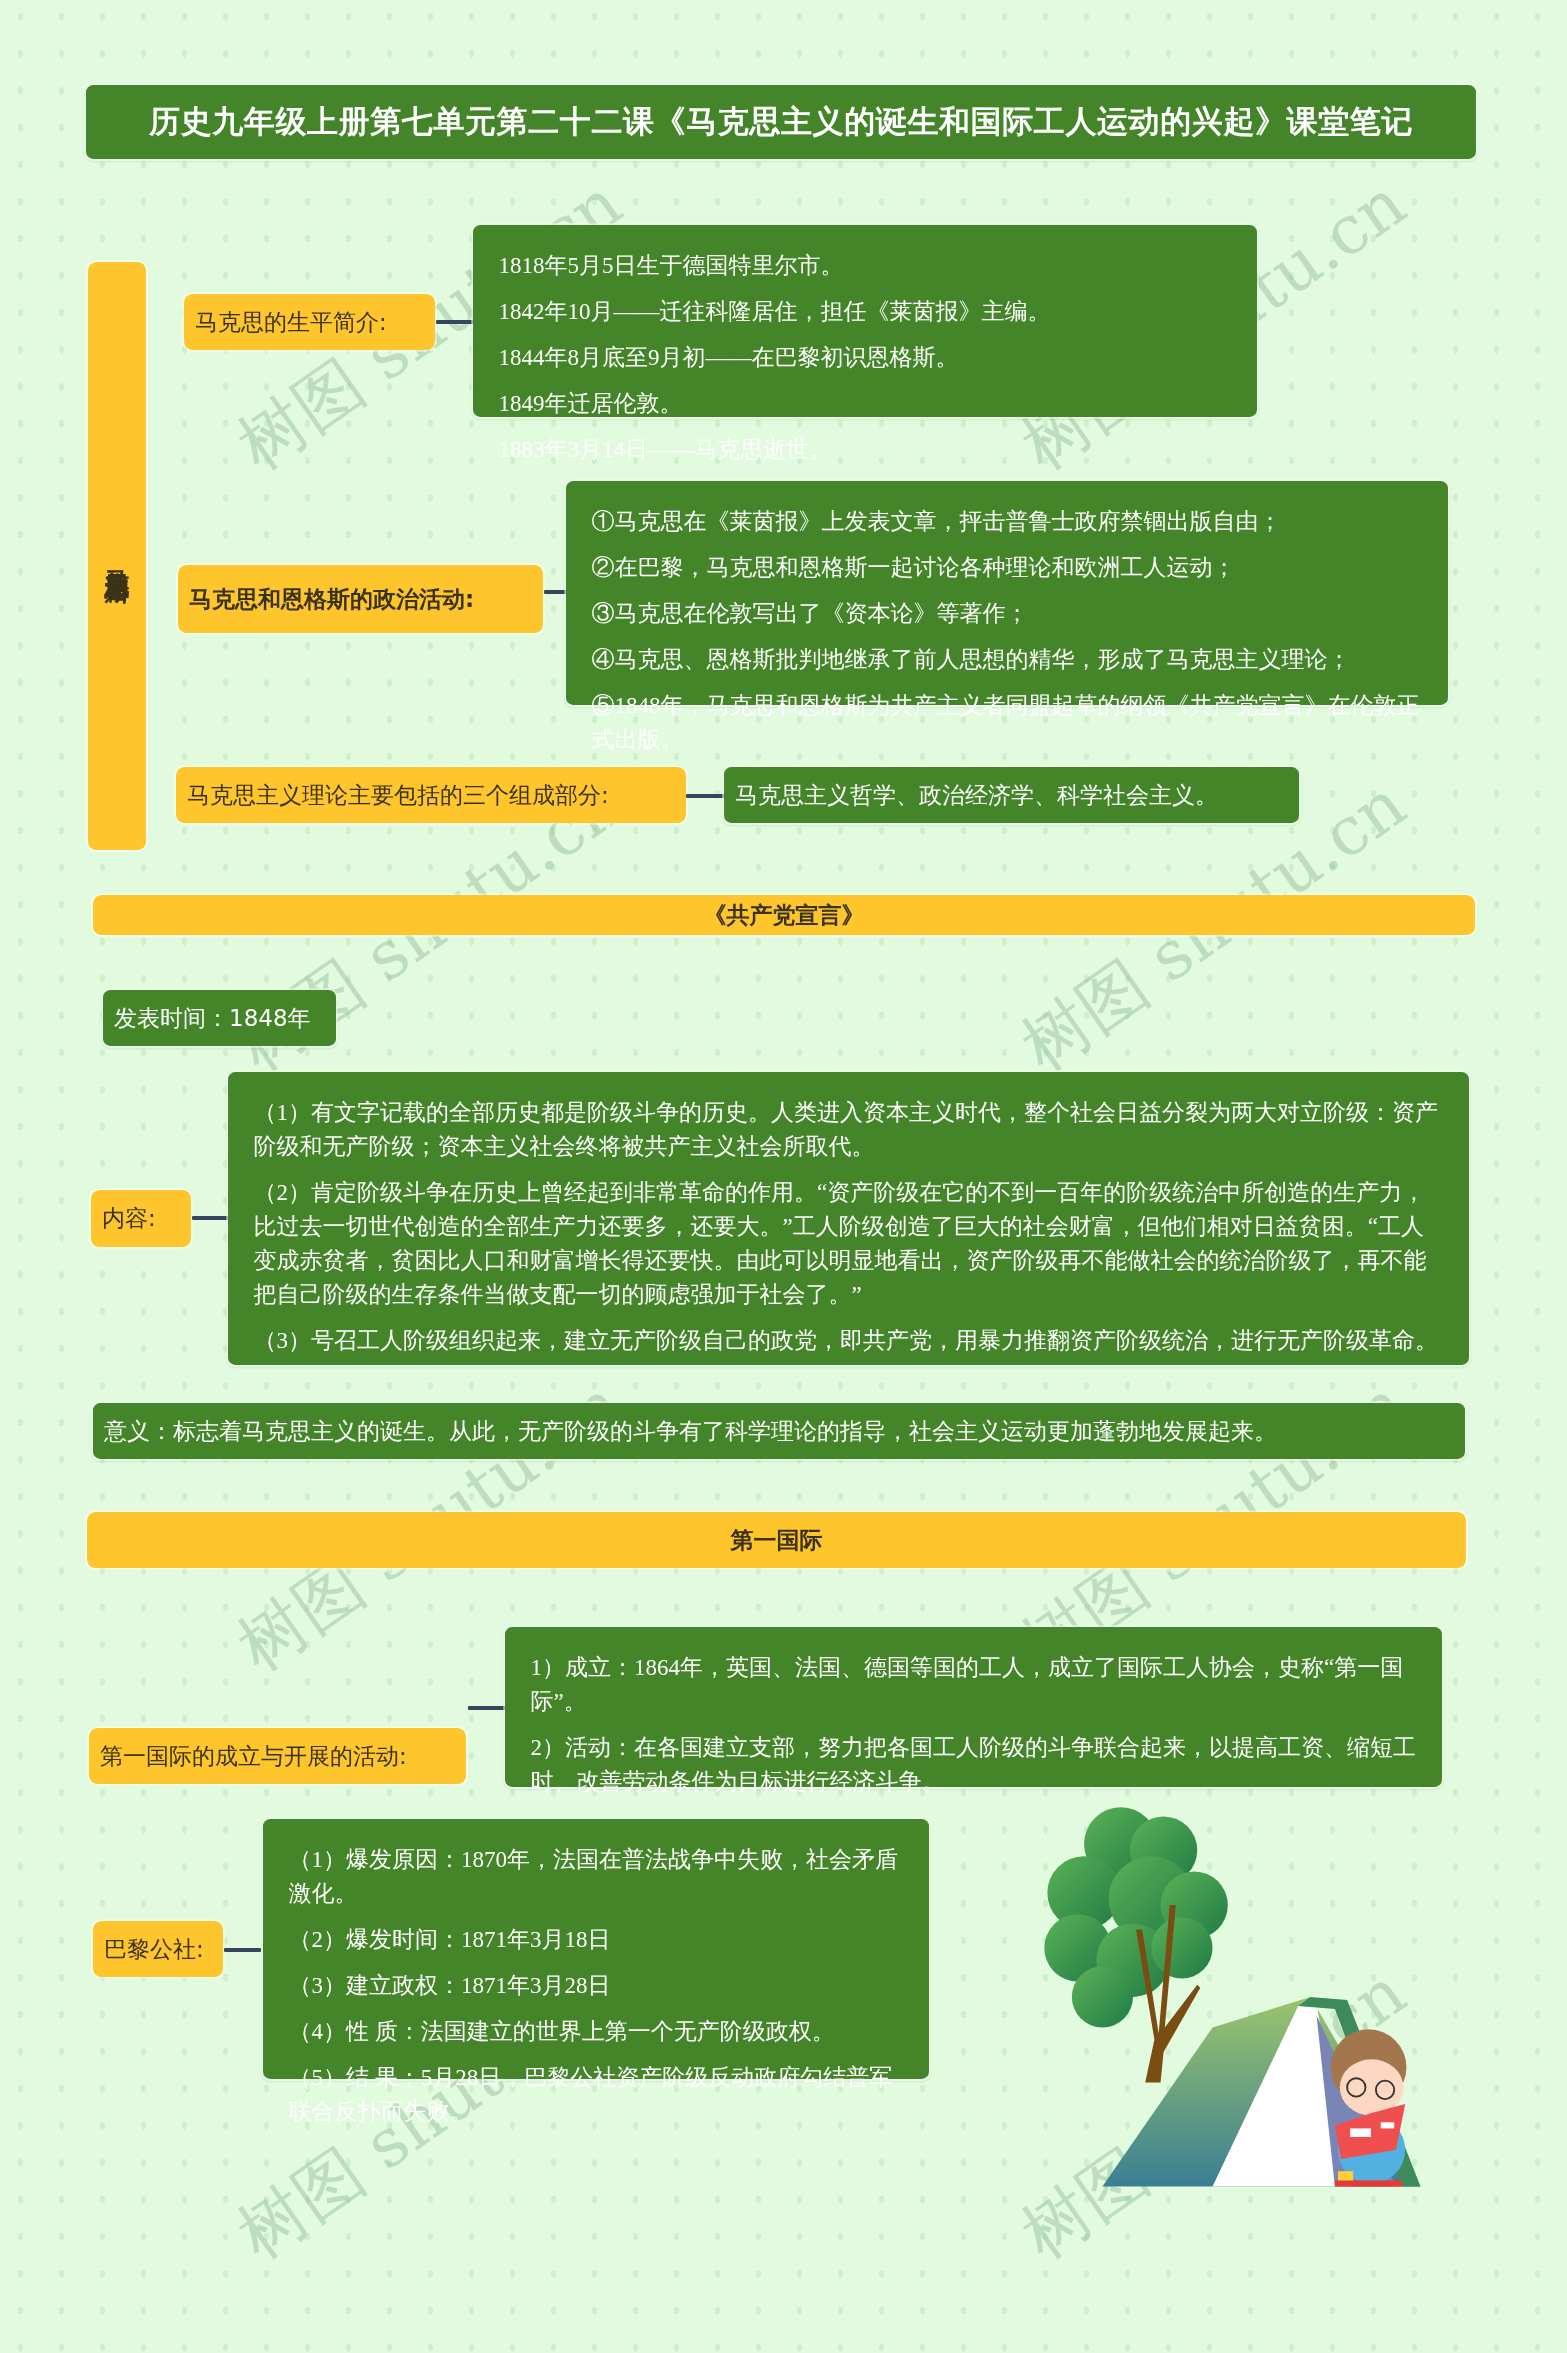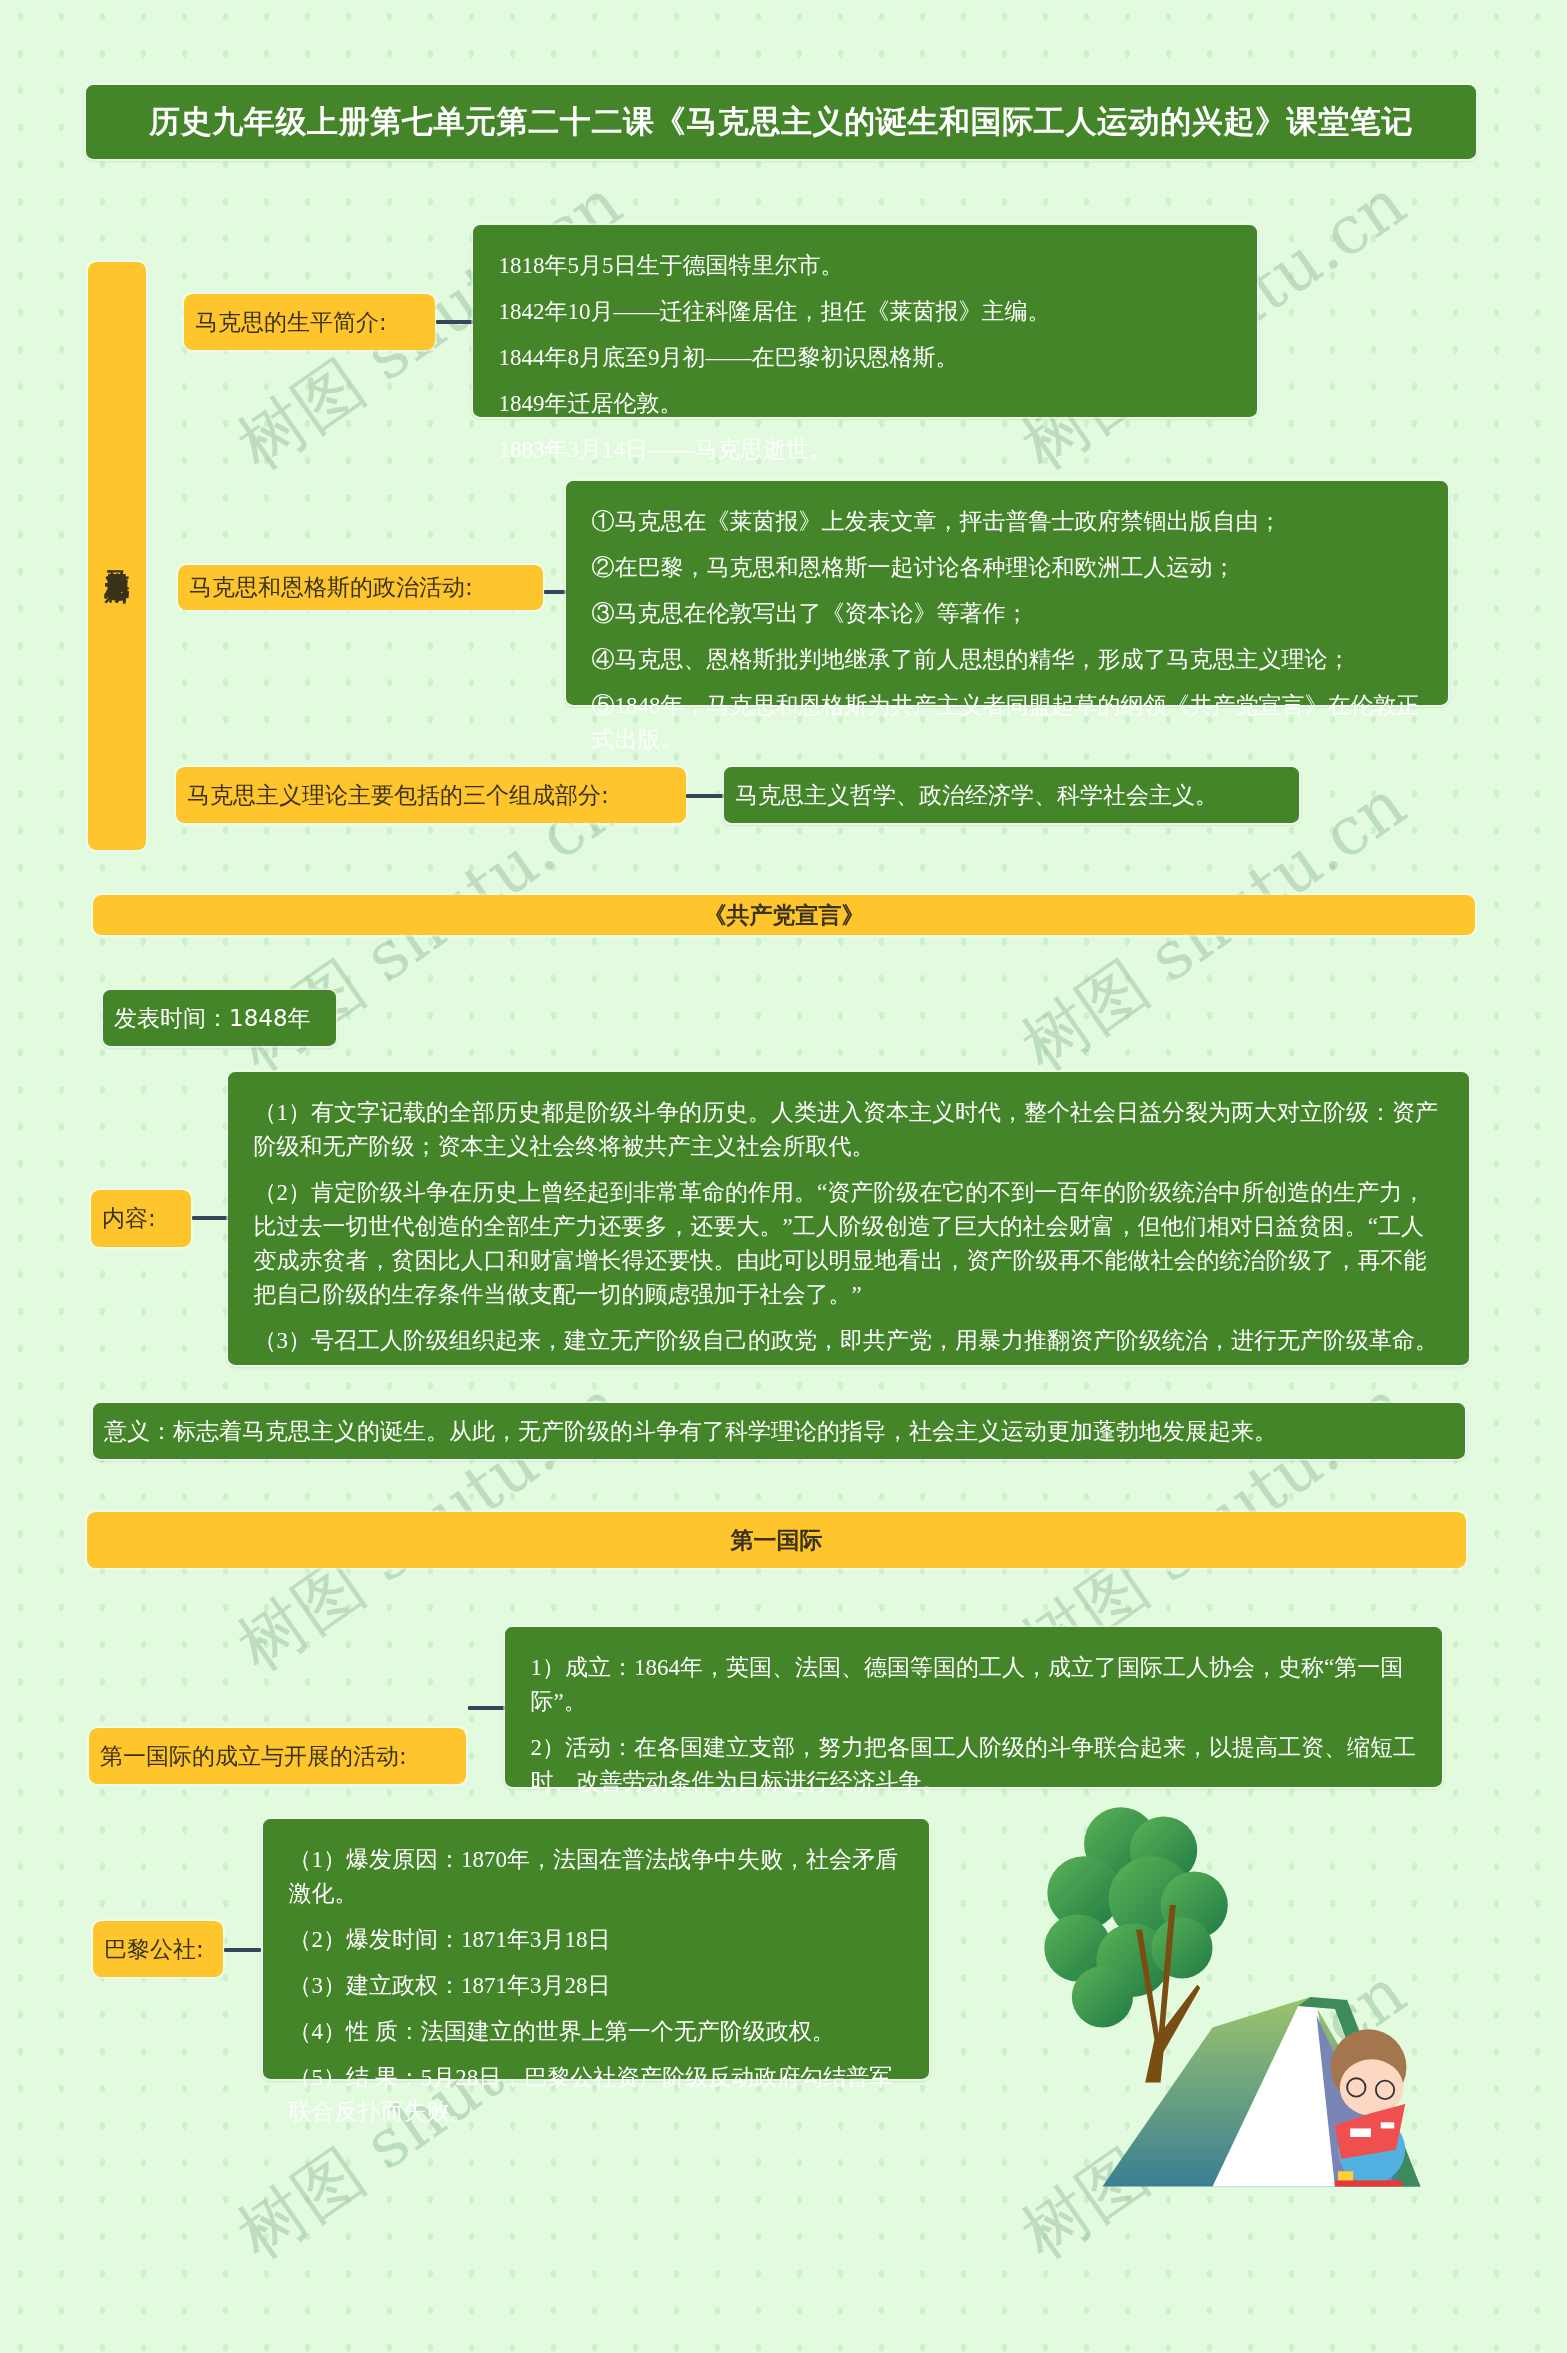--- a/index.html
+++ b/index.html
@@ -61,21 +61,21 @@
 <div class="abs yellow label" style="left:184px;top:294px;width:251px;height:56px;">马克思的生平简介:</div>
 <div class="abs conn" style="left:436px;top:320px;width:37px;"></div>
 <div class="abs green txt" style="left:473px;top:225px;width:784px;height:192px;padding:12.2px 13.5px;">
   <p class="para">1818年5月5日生于德国特里尔市。</p>
   <p class="para">1842年10月——迁往科隆居住，担任《莱茵报》主编。</p>
   <p class="para">1844年8月底至9月初——在巴黎初识恩格斯。</p>
   <p class="para">1849年迁居伦敦。</p>
   <p class="para">1883年3月14日——马克思逝世。</p>
 </div>
 
-<div class="abs yellow label" style="left:178px;top:565px;width:365px;height:45px;">马克思和恩格斯的政治活动:</div>
+<div class="abs yellow label" style="left:178px;top:565px;width:365px;height:68px;font-weight:bold;">马克思和恩格斯的政治活动:</div>
 <div class="abs conn" style="left:544px;top:590px;width:22px;"></div>
 <div class="abs green txt" style="left:566px;top:481px;width:882px;height:224px;padding:12.2px 13.5px;">
   <p class="para">①马克思在《莱茵报》上发表文章，抨击普鲁士政府禁锢出版自由；</p>
   <p class="para">②在巴黎，马克思和恩格斯一起讨论各种理论和欧洲工人运动；</p>
   <p class="para">③马克思在伦敦写出了《资本论》等著作；</p>
   <p class="para">④马克思、恩格斯批判地继承了前人思想的精华，形成了马克思主义理论；</p>
   <p class="para">⑤1848年，马克思和恩格斯为共产主义者同盟起草的纲领《共产党宣言》在伦敦正式出版。</p>
 </div>
 
 <div class="abs yellow label" style="left:176px;top:767px;width:510px;height:56px;">马克思主义理论主要包括的三个组成部分:</div>

